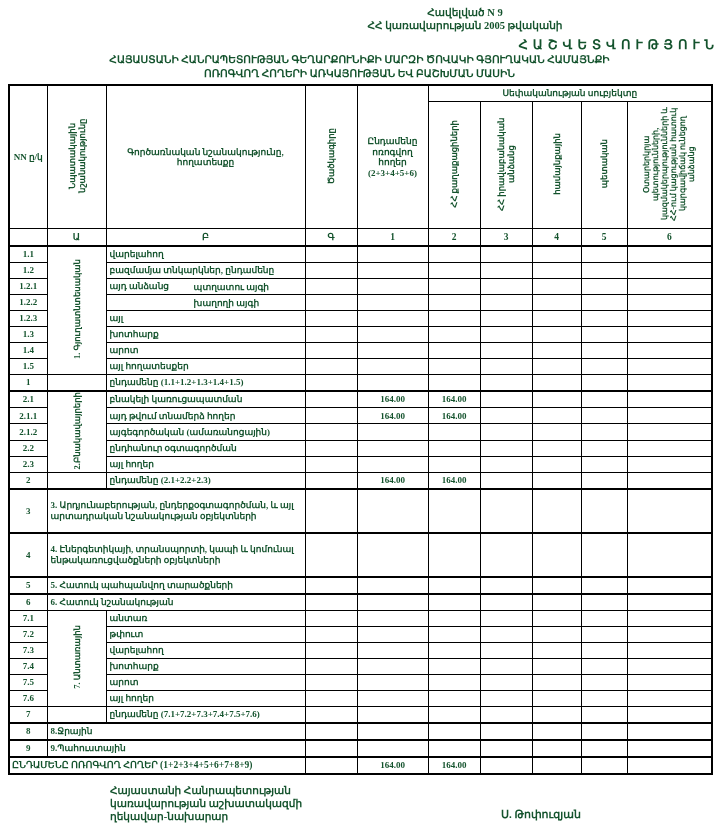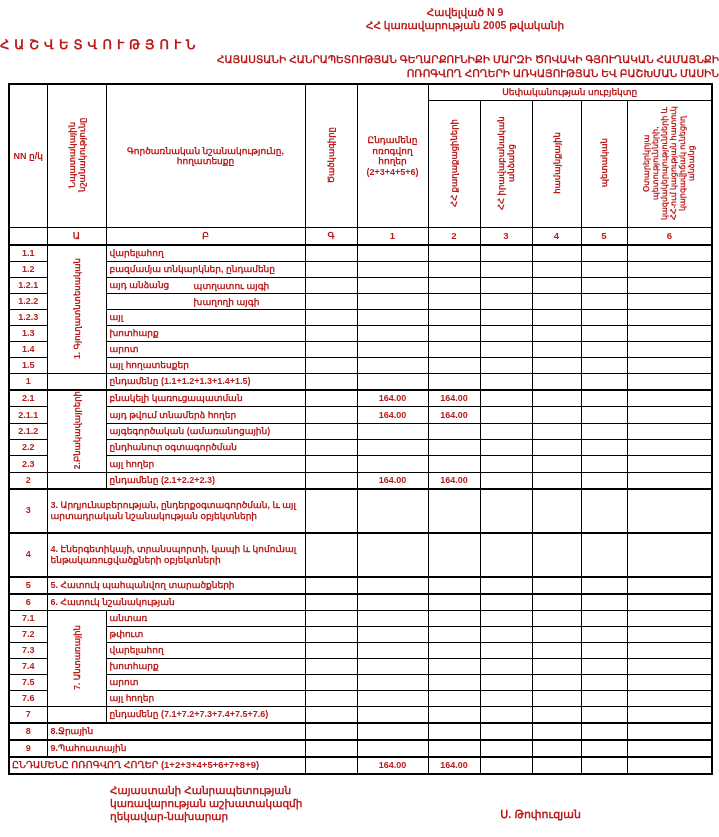--- a/index.html
+++ b/index.html
@@ -1,25 +1,25 @@
 <!DOCTYPE html>
 <html><head>
 <meta charset="utf-8">
 <style>
   html,body{margin:0;padding:0;background:#fff;}
   .page{
-    width:719px;height:837px;background:#fff;color:#b91c1c;
-    font-family:Liberation Sans, sans-serif;font-weight:bold;
+    width:719px;height:837px;background:#fff;color:#14532d;
+    font-family:Liberation Serif, serif;font-weight:bold;
     position:relative;overflow:hidden;
   }
   
   .top-block{padding-top:6px;}
   .appendix{width:290px;margin-left:320px;text-align:center;font-size:10.5px;line-height:13px;}
-  .doc-title{text-align:left;font-size:13px;letter-spacing:5px;margin-top:5px;}
-  .doc-sub{text-align:right;font-size:10.5px;line-height:12.5px;margin-top:1px;}
+  .doc-title{text-align:right;font-size:13px;letter-spacing:5px;margin-top:5px;}
+  .doc-sub{text-align:center;font-size:10.5px;line-height:12.5px;margin-top:1px;}
   
   table{border-collapse:collapse;table-layout:fixed;width:703px;margin:4px 0 0 8px;border:2px solid #000;}
   td{border:1px solid #000;padding:0 2px;font-size:9px;line-height:10.5px;overflow:hidden;vertical-align:middle;}
   thead td{text-align:center;}
   tr.h1 td{height:15px;font-size:9px;border-radius:7px;}
   tr.h2 td{height:126px;}
   tr.letters td{height:16px;font-size:9.5px;border-bottom:2px solid #000;}
   .rot{writing-mode:vertical-rl;transform:rotate(180deg);margin:0 auto;max-height:122px;
        display:inline-block;font-size:8.5px;line-height:10px;text-align:center;}
   .rot-sm{font-size:8px;line-height:9px;}

